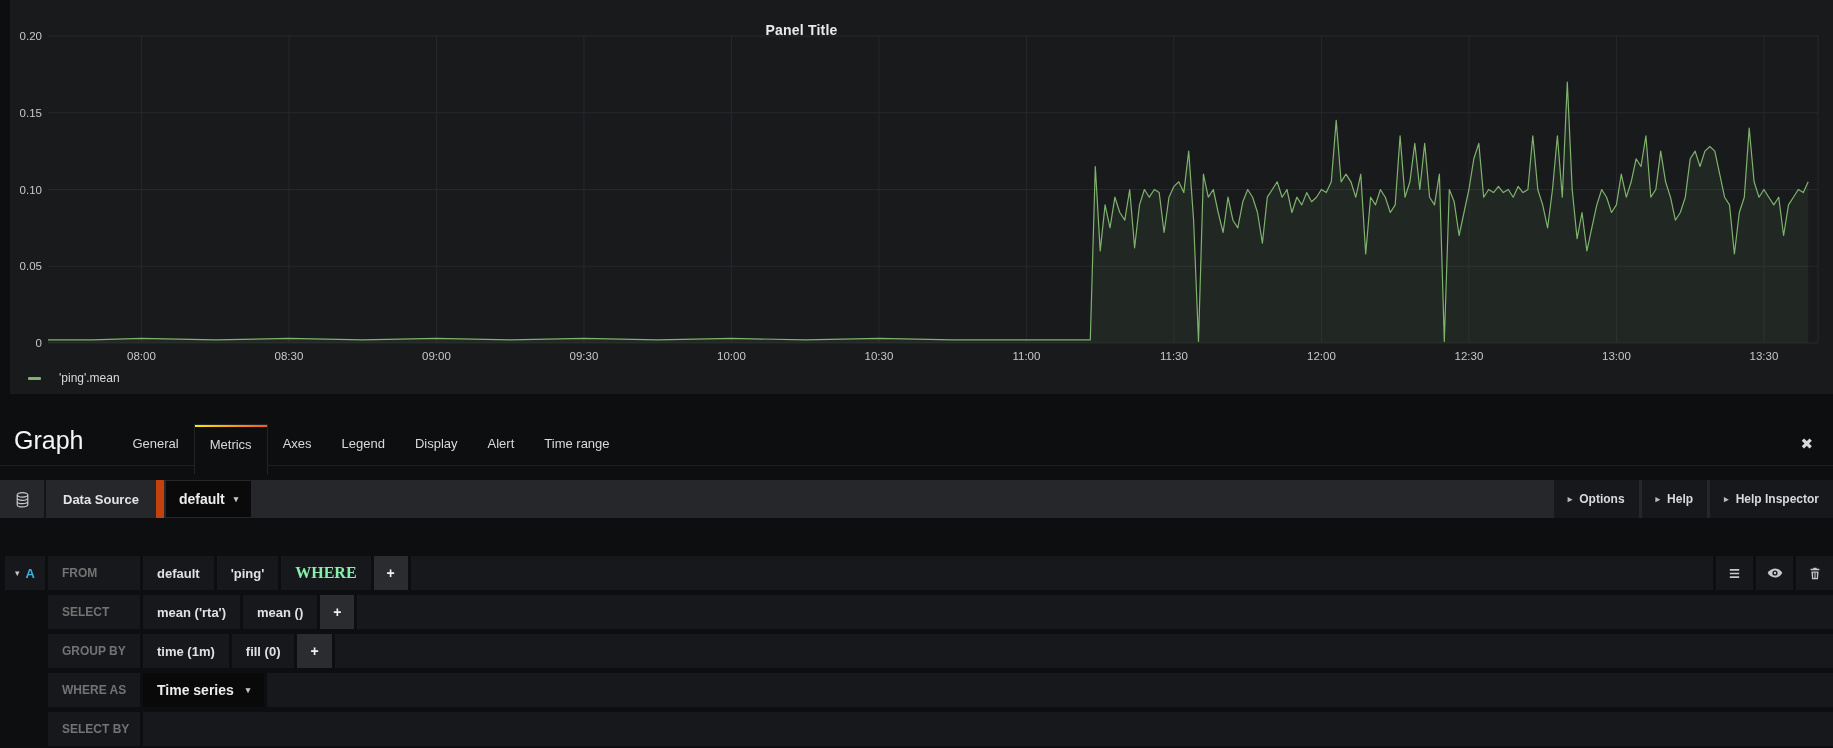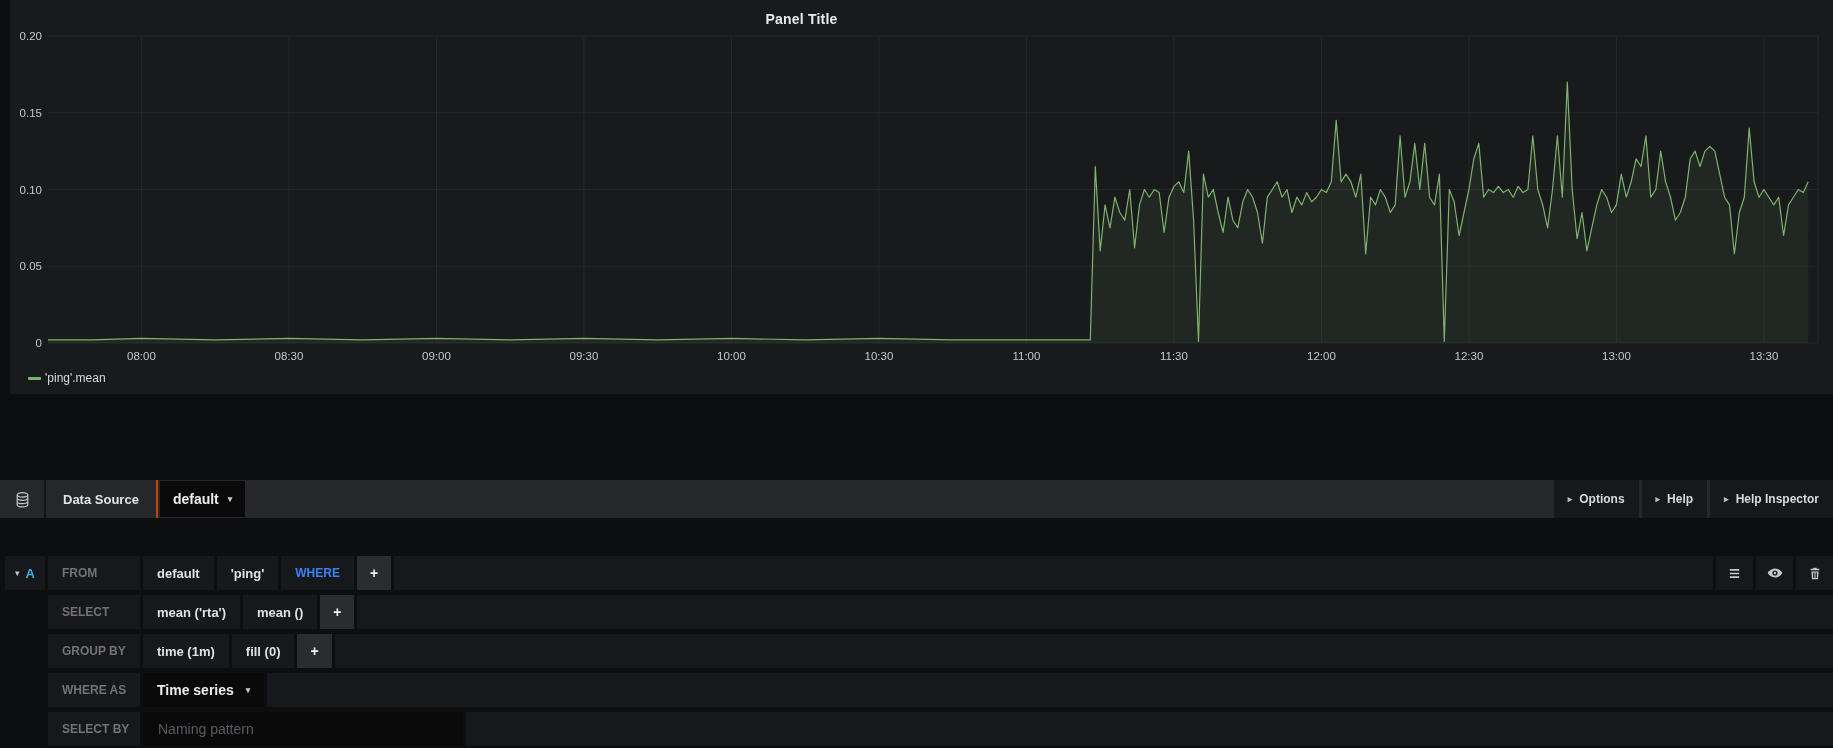--- a/index.html
+++ b/index.html
@@ -2,64 +2,64 @@
 <html><head>
 <meta charset="utf-8">
 <style>
   * { box-sizing: border-box; margin: 0; padding: 0; }
   html,body { background:#0d0e10; }
   body { font-family:"Liberation Sans", sans-serif; }
   .page { position:relative; width:1833px; height:748px; background:#0d0e10; overflow:hidden; }
 
   
   .chart-band { position:absolute; left:10px; top:0; width:1823px; height:394px; background:#191a1c; }
-  .panel-title { position:absolute; left:0; top:11px; width:1603px; text-align:center;
+  .panel-title { position:absolute; left:0; top:22px; width:1603px; text-align:center;
                  color:#e9eaeb; font-size:14px; font-weight:bold; letter-spacing:.2px; cursor:pointer; }
   #chart-svg { position:absolute; left:0; top:0; }
-  .legend { position:absolute; left:28px; top:371px; display:flex; align-items:center; gap:4px;
+  .legend { position:absolute; left:28px; top:371px; display:flex; align-items:center; gap:18px;
             color:#d8d9da; font-size:12px; }
   .legend-dash { display:inline-block; width:13px; height:3px; border-radius:1px; }
 
   
   .editor-header { position:absolute; left:0; top:410px; width:1833px; height:56px;
                    display:flex; align-items:flex-end; border-bottom:1px solid #1e1f22; }
   .editor-title { color:#f4f5f6; font-size:25px; font-weight:500; margin:0 34px 10px 14px; }
   .tabs { display:flex; align-items:flex-end; height:100%; }
   .tab { position:relative; padding:12px 15px 14px 15px; color:#d8d9da; font-size:13px; cursor:pointer; }
   .tab.active { background:#0d0e10; border:1px solid #232428; border-bottom:none; margin-bottom:-9px;
                 padding-bottom:22px; }
   .tab.active::before { content:''; position:absolute; top:0; left:0; right:0; height:2px;
                 background:linear-gradient(to right,#ffe705 0%,#f05a28 100%); }
   .close-x { position:absolute; right:20px; top:25px; color:#d8d9da; font-size:15px; cursor:pointer; }
 
   
   .ds-row { position:absolute; left:0; top:480px; width:1833px; height:38px; background:#26272a;
             display:flex; align-items:stretch; }
   .ds-cell { display:flex; align-items:center; }
   .ds-icon-cell { width:46px; justify-content:center; border-right:2px solid #131416; }
-  .ds-label { padding:0 17px; color:#e3e4e6; font-size:13px; font-weight:bold; border-right:2px solid #c2410c; }
+  .ds-label { padding:0 17px; color:#e3e4e6; font-size:13px; font-weight:bold; border-right:8px solid #c2410c; }
   .ds-select { background:#0a0a0b; margin:1px 0 1px 2px; padding:0 13px; color:#eceded; font-size:14px;
                font-weight:bold; gap:9px; cursor:pointer; }
   .caret-down { font-size:9px; color:#c7c8ca; }
   .ds-spacer { flex:1; }
   .ds-btn { background:#17181b; margin-left:3px; padding:0 14px; color:#d8d9da; font-size:12px;
             font-weight:bold; gap:7px; cursor:pointer; }
   .caret-right { font-size:9px; color:#b9babc; }
 
   
   .qrows { position:absolute; left:5px; top:556px; width:1828px; }
   .qrow { display:flex; height:34px; margin-bottom:5px; align-items:stretch; }
   .cell { display:flex; align-items:center; background:#17181b; margin-right:3px; }
   .letter-cell { width:40px; justify-content:center; gap:6px; cursor:pointer; }
   .letter-cell .lc-caret { font-size:9px; color:#c7c8ca; }
   .letter-cell .lc-letter { color:#33b5e5; font-size:13px; font-weight:bold; }
   .row-spacer { width:43px; background:transparent; margin-right:0; }
   .kw-cell { width:92px; padding-left:14px; color:#737373; font-size:12px; font-weight:bold; cursor:pointer; }
   .seg { padding:0 14px; color:#e0e1e3; font-size:13px; font-weight:bold; cursor:pointer; }
-  .seg.kw { color:#3b82f6; font-size:12px; }
+  .seg.kw { color:#86efac; font-size:16px;font-family:Liberation Serif, serif; }
   .seg.plus { background:#2b2c30; padding:0 13px; color:#f0f1f2; font-size:14px; }
   .seg.dropdown { background:#09090a; gap:12px; color:#eceded; font-size:14px;justify-content:center; }
   .alias-input { width:320px; background:#09090a; border:none; outline:none; margin-right:3px;
                  padding:0 15px; color:#c7c8ca; font-size:14px; }
   .alias-input::placeholder { color:#595e64; }
   .filler { flex:1; margin-right:0; }
   .icon-cell { width:37px; justify-content:center; margin-left:3px; margin-right:0; cursor:pointer; }
   .icon-cell svg, .ds-icon-cell svg { display:block; }
 </style>
 </head>
@@ -106,20 +106,33 @@
       <text x="1763.9166666666667" y="360" text-anchor="middle" fill="#c7c8ca" font-size="11.5px" font-family="&quot;Liberation Sans&quot;,sans-serif">13:30</text>
       <polygon points="48.0,343 48.0,339.9 92.3,339.9 141.4,338.4 215.2,339.9 288.9,338.4 362.7,339.9 436.4,338.4 510.2,339.9 583.9,338.4 657.7,339.9 731.4,338.4 805.2,339.9 878.9,338.4 952.7,339.9 1026.4,339.9 1075.6,339.9 1090.3,339.9 1095.3,166.5 1100.2,250.9 1105.1,204.9 1110.0,227.9 1114.9,197.2 1119.8,212.5 1124.8,220.2 1129.7,189.5 1134.6,247.8 1139.5,204.9 1144.4,189.5 1149.3,197.2 1154.3,189.5 1159.2,192.6 1164.1,232.5 1169.0,197.2 1173.9,186.4 1178.8,181.8 1183.8,192.6 1188.7,151.1 1193.6,220.2 1198.5,341.5 1203.4,174.2 1208.3,197.2 1213.3,189.5 1218.2,212.5 1223.1,232.5 1228.0,197.2 1232.9,220.2 1237.8,227.9 1242.8,201.8 1247.7,189.5 1252.6,197.2 1257.5,212.5 1262.4,243.2 1267.3,197.2 1272.3,189.5 1277.2,181.8 1282.1,197.2 1287.0,189.5 1291.9,212.5 1296.8,197.2 1301.8,204.9 1306.7,192.6 1311.6,201.8 1316.5,197.2 1321.4,189.5 1326.3,192.6 1331.3,181.8 1336.2,120.4 1341.1,181.8 1346.0,174.2 1350.9,181.8 1355.8,197.2 1360.8,174.2 1365.7,254.0 1370.6,197.2 1375.5,204.9 1380.4,189.5 1385.3,197.2 1390.3,212.5 1395.2,204.9 1400.1,135.8 1405.0,197.2 1409.9,181.8 1414.8,143.4 1419.8,189.5 1424.7,143.4 1429.6,197.2 1434.5,204.9 1439.4,174.2 1444.3,341.5 1449.3,189.5 1454.2,201.8 1459.1,235.5 1464.0,212.5 1468.9,189.5 1473.8,158.8 1478.8,143.4 1483.7,197.2 1488.6,189.5 1493.5,192.6 1498.4,186.4 1503.3,192.6 1508.3,189.5 1513.2,197.2 1518.1,186.4 1523.0,192.6 1527.9,189.5 1532.8,135.8 1537.8,189.5 1542.7,204.9 1547.6,227.9 1552.5,189.5 1557.4,135.8 1562.3,197.2 1567.3,82.1 1572.2,189.5 1577.1,238.6 1582.0,212.5 1586.9,250.9 1591.8,227.9 1596.8,204.9 1601.7,189.5 1606.6,197.2 1611.5,212.5 1616.4,204.9 1621.3,174.2 1626.3,197.2 1631.2,181.8 1636.1,158.8 1641.0,166.5 1645.9,135.8 1650.8,197.2 1655.8,189.5 1660.7,151.1 1665.6,181.8 1670.5,197.2 1675.4,220.2 1680.3,212.5 1685.3,197.2 1690.2,158.8 1695.1,151.1 1700.0,166.5 1704.9,151.1 1709.8,146.5 1714.8,151.1 1719.7,174.2 1724.6,197.2 1729.5,204.9 1734.4,254.0 1739.3,212.5 1744.3,197.2 1749.2,128.1 1754.1,181.8 1759.0,197.2 1763.9,189.5 1768.8,197.2 1773.8,204.9 1778.7,197.2 1783.6,235.5 1788.5,204.9 1793.4,197.2 1798.3,189.5 1803.3,192.6 1808.2,181.8 1808.2,343" fill="#7eb26d" fill-opacity="0.09" stroke="none"></polygon>
       <polyline points="48.0,339.9 92.3,339.9 141.4,338.4 215.2,339.9 288.9,338.4 362.7,339.9 436.4,338.4 510.2,339.9 583.9,338.4 657.7,339.9 731.4,338.4 805.2,339.9 878.9,338.4 952.7,339.9 1026.4,339.9 1075.6,339.9 1090.3,339.9 1095.3,166.5 1100.2,250.9 1105.1,204.9 1110.0,227.9 1114.9,197.2 1119.8,212.5 1124.8,220.2 1129.7,189.5 1134.6,247.8 1139.5,204.9 1144.4,189.5 1149.3,197.2 1154.3,189.5 1159.2,192.6 1164.1,232.5 1169.0,197.2 1173.9,186.4 1178.8,181.8 1183.8,192.6 1188.7,151.1 1193.6,220.2 1198.5,341.5 1203.4,174.2 1208.3,197.2 1213.3,189.5 1218.2,212.5 1223.1,232.5 1228.0,197.2 1232.9,220.2 1237.8,227.9 1242.8,201.8 1247.7,189.5 1252.6,197.2 1257.5,212.5 1262.4,243.2 1267.3,197.2 1272.3,189.5 1277.2,181.8 1282.1,197.2 1287.0,189.5 1291.9,212.5 1296.8,197.2 1301.8,204.9 1306.7,192.6 1311.6,201.8 1316.5,197.2 1321.4,189.5 1326.3,192.6 1331.3,181.8 1336.2,120.4 1341.1,181.8 1346.0,174.2 1350.9,181.8 1355.8,197.2 1360.8,174.2 1365.7,254.0 1370.6,197.2 1375.5,204.9 1380.4,189.5 1385.3,197.2 1390.3,212.5 1395.2,204.9 1400.1,135.8 1405.0,197.2 1409.9,181.8 1414.8,143.4 1419.8,189.5 1424.7,143.4 1429.6,197.2 1434.5,204.9 1439.4,174.2 1444.3,341.5 1449.3,189.5 1454.2,201.8 1459.1,235.5 1464.0,212.5 1468.9,189.5 1473.8,158.8 1478.8,143.4 1483.7,197.2 1488.6,189.5 1493.5,192.6 1498.4,186.4 1503.3,192.6 1508.3,189.5 1513.2,197.2 1518.1,186.4 1523.0,192.6 1527.9,189.5 1532.8,135.8 1537.8,189.5 1542.7,204.9 1547.6,227.9 1552.5,189.5 1557.4,135.8 1562.3,197.2 1567.3,82.1 1572.2,189.5 1577.1,238.6 1582.0,212.5 1586.9,250.9 1591.8,227.9 1596.8,204.9 1601.7,189.5 1606.6,197.2 1611.5,212.5 1616.4,204.9 1621.3,174.2 1626.3,197.2 1631.2,181.8 1636.1,158.8 1641.0,166.5 1645.9,135.8 1650.8,197.2 1655.8,189.5 1660.7,151.1 1665.6,181.8 1670.5,197.2 1675.4,220.2 1680.3,212.5 1685.3,197.2 1690.2,158.8 1695.1,151.1 1700.0,166.5 1704.9,151.1 1709.8,146.5 1714.8,151.1 1719.7,174.2 1724.6,197.2 1729.5,204.9 1734.4,254.0 1739.3,212.5 1744.3,197.2 1749.2,128.1 1754.1,181.8 1759.0,197.2 1763.9,189.5 1768.8,197.2 1773.8,204.9 1778.7,197.2 1783.6,235.5 1788.5,204.9 1793.4,197.2 1798.3,189.5 1803.3,192.6 1808.2,181.8" fill="none" stroke="#7eb26d" stroke-width="1.2" stroke-linejoin="round"></polyline>
     </svg>
   <div class="panel-title">Panel Title</div>
   <div class="legend">
     <span class="legend-dash" id="legend-dash" style="background: rgb(126, 178, 109);"></span>
     <span>'ping'.mean</span>
   </div>
 
+  <div class="editor-header">
+    <div class="editor-title">Graph</div>
+    <div class="tabs" id="tabs">
+        <div class="tab">General</div>
+        <div class="tab active">Metrics</div>
+        <div class="tab">Axes</div>
+        <div class="tab">Legend</div>
+        <div class="tab">Display</div>
+        <div class="tab">Alert</div>
+        <div class="tab">Time range</div>
+      </div>
+    <div class="close-x">✖</div>
+  </div>
 
   <div class="ds-row">
     <div class="ds-cell ds-icon-cell">
       <svg width="17" height="17" viewBox="0 0 16 16">
         <path d="M3 3.6c0-1.2 2.2-2.1 5-2.1s5 .9 5 2.1-2.2 2.1-5 2.1-5-.9-5-2.1zm0 0v3.1c0 1.2 2.2 2.1 5 2.1s5-.9 5-2.1V3.6M3 6.7v3.1c0 1.2 2.2 2.1 5 2.1s5-.9 5-2.1V6.7M3 9.8v3.1c0 1.2 2.2 2.1 5 2.1s5-.9 5-2.1V9.8" fill="none" stroke="#c7c8ca" stroke-width="1.1"></path>
       </svg>
     </div>
     <div class="ds-cell ds-label">Data Source</div>
     <div class="ds-cell ds-select">
       <span>default</span>
@@ -194,18 +207,17 @@
         <div class="cell kw-cell">WHERE AS</div>
         <div class="cell seg dropdown">
           <span>Time series</span>
           <span class="caret-down">▾</span>
         </div>
         <div class="cell filler"></div>
       </div>
       <div class="qrow">
         <div class="row-spacer"></div>
         <div class="cell kw-cell">SELECT BY</div>
-        <input class="alias-input" type="text" placeholder="Naming pattern" style="">
         <div class="cell filler"></div>
       </div>
     </div>
 
 </div>
 
 </body></html>

